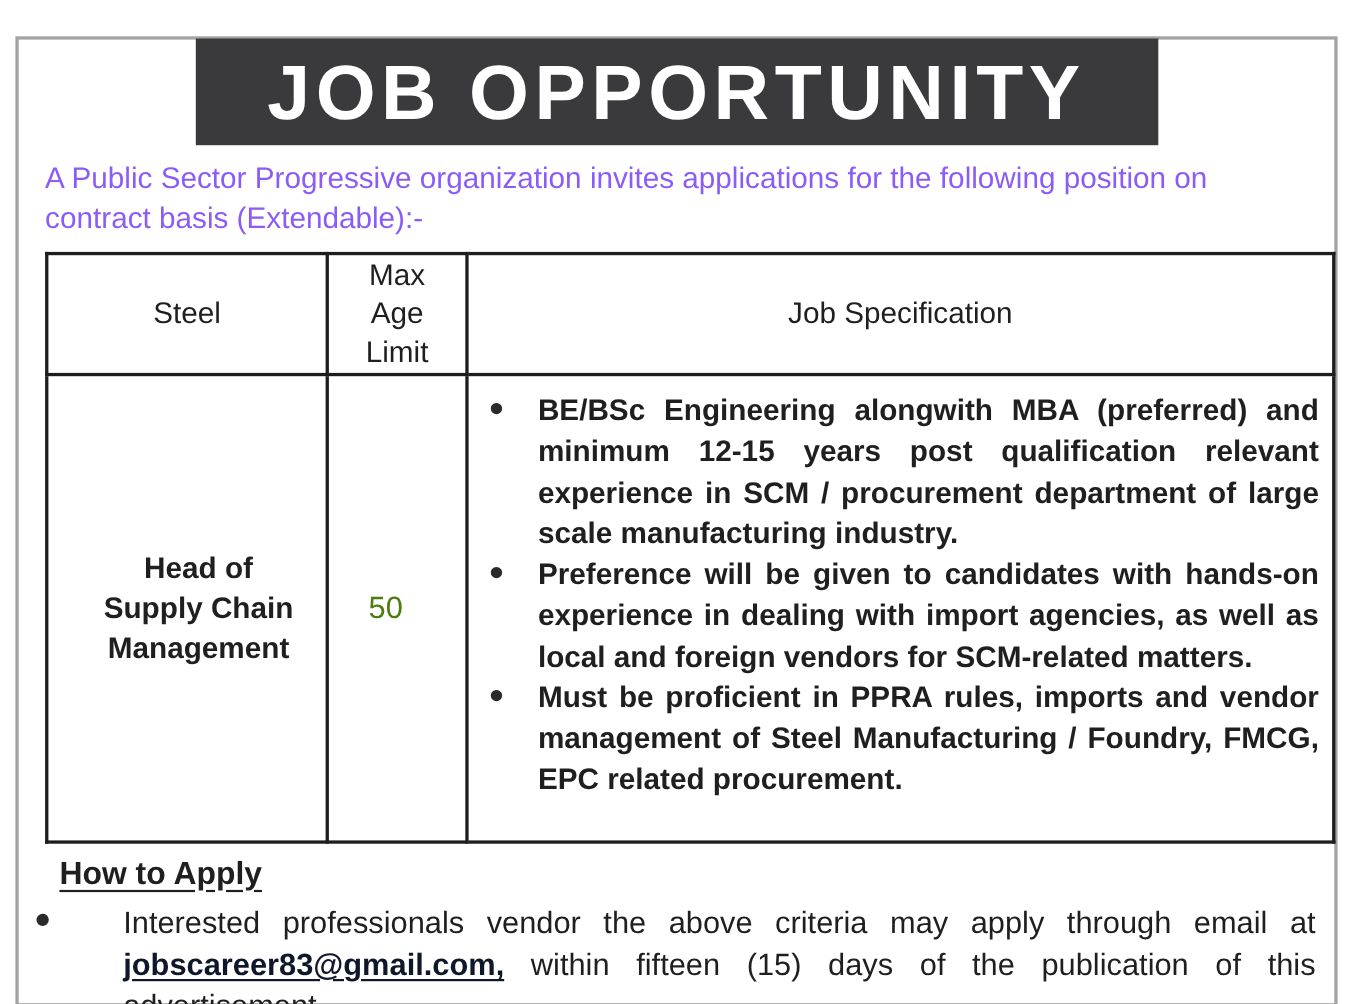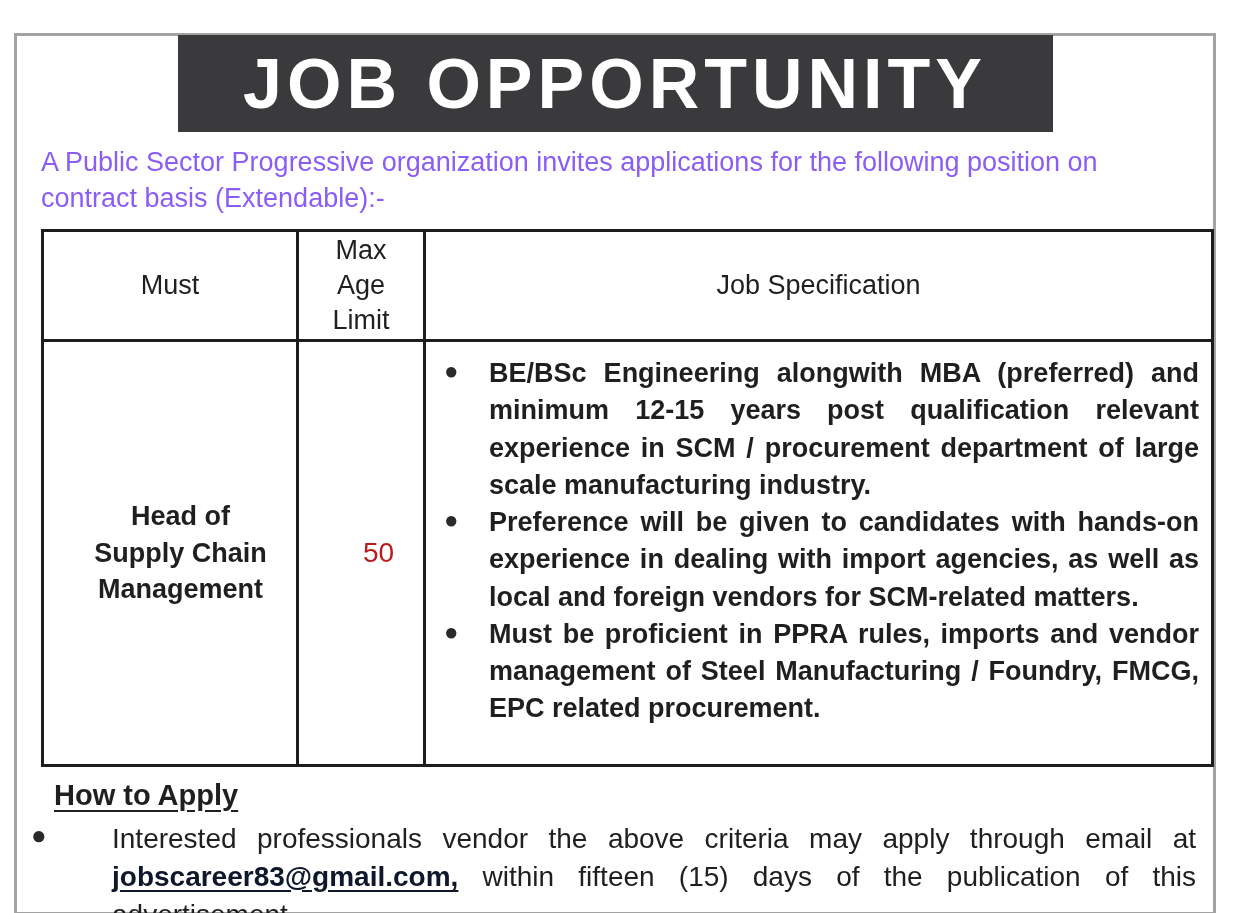--- a/index.html
+++ b/index.html
@@ -36,21 +36,21 @@
   table.spec-table th{
     font-size:27px;font-weight:normal;text-align:center;vertical-align:middle;
     height:100px;line-height:1.3;color:#1f1f1f;
   }
   .prewrap{white-space:pre-line;text-align:center;}
   td.c-post{
     font-weight:bold;font-size:27px;line-height:1.35;vertical-align:middle;
     padding-left:22px;color:#1f1f1f;
   }
   td.c-age{
-    text-align:center;vertical-align:middle;font-size:28px;color:#b91c1c;padding-left:36px;
+    vertical-align:middle;font-size:28px;color:#4d7c0f;padding-left:36px;
   }
   td.c-spec{
     vertical-align:top;padding:13px 12px 10px 16px;height:399px;
   }
   .spec-item{display:flex;}
   .spec-bullet{
     flex:none;width:45px;font-size:24px;padding-left:2px;padding-top:2px;
     color:#2a2a2a;
   }
   .spec-text{
@@ -77,21 +77,21 @@
 
   <div class="banner">
     <div class="banner-title">JOB OPPORTUNITY</div>
   </div>
 
   <div class="intro">A Public Sector Progressive organization invites applications for the following position on contract basis (Extendable):-</div>
 
   <table class="spec-table">
     <thead>
       <tr>
-        <th class="h-post">Must</th>
+        <th class="h-post">Steel</th>
         <th class="h-age prewrap">Max
 Age
 Limit</th>
         <th class="h-spec">Job Specification</th>
       </tr>
     </thead>
     <tbody>
       <tr>
         <td class="c-post prewrap">Head of
 Supply Chain

